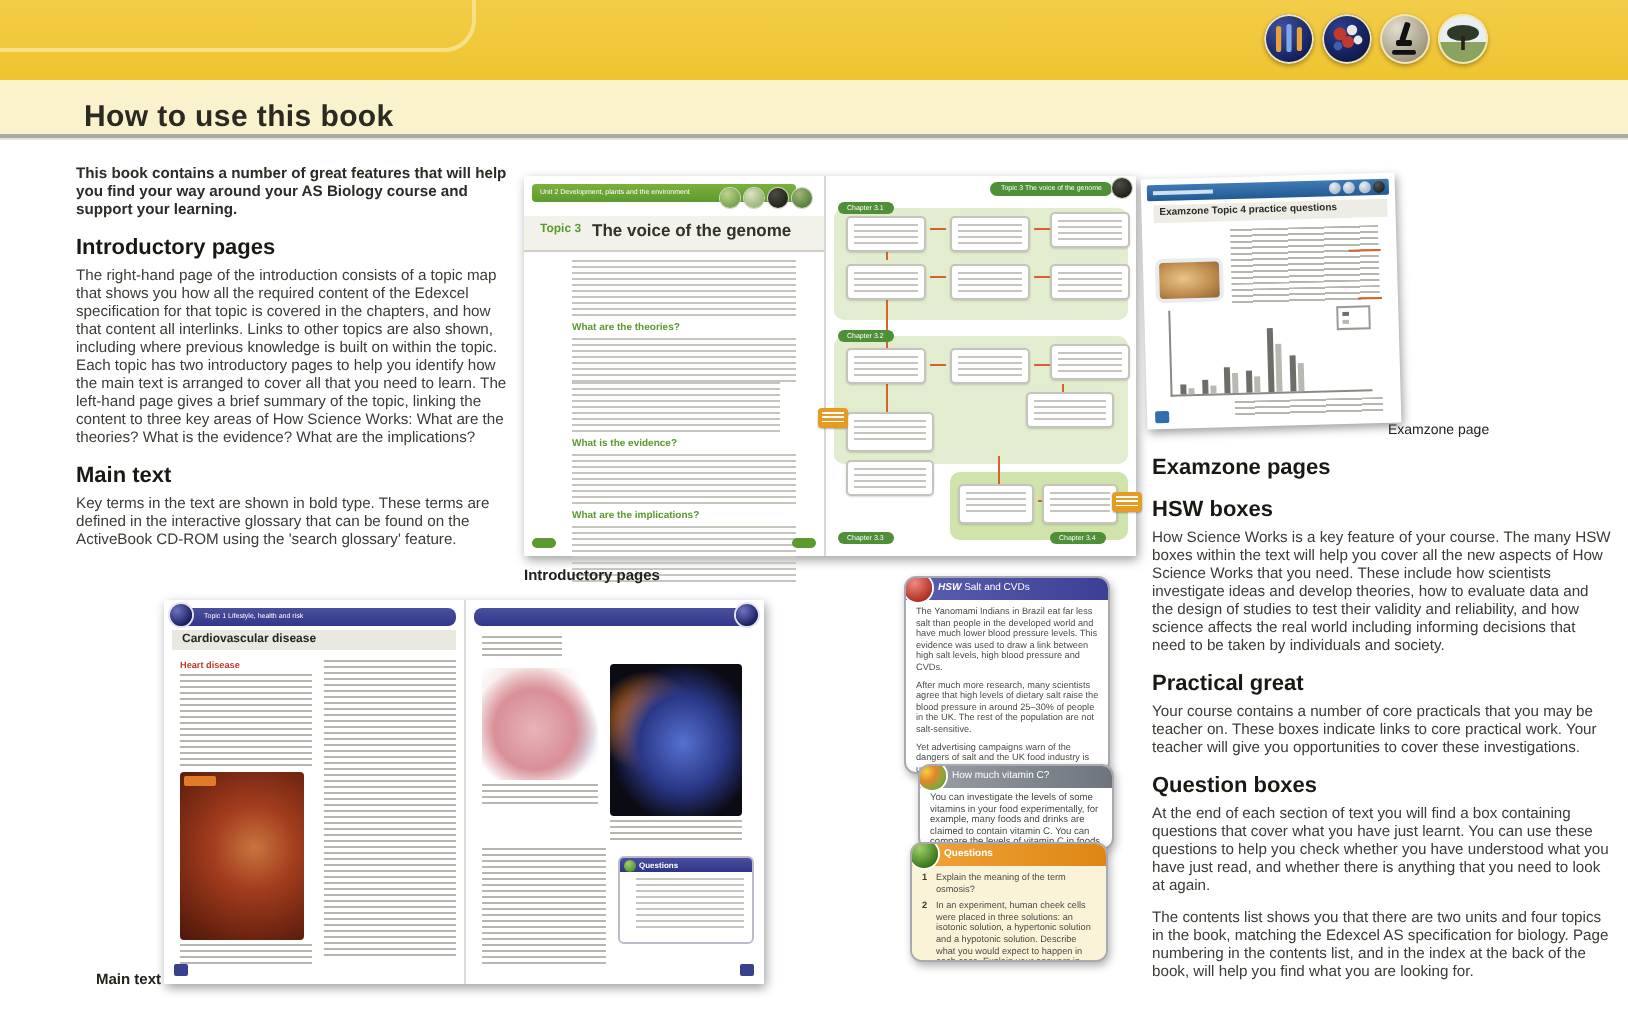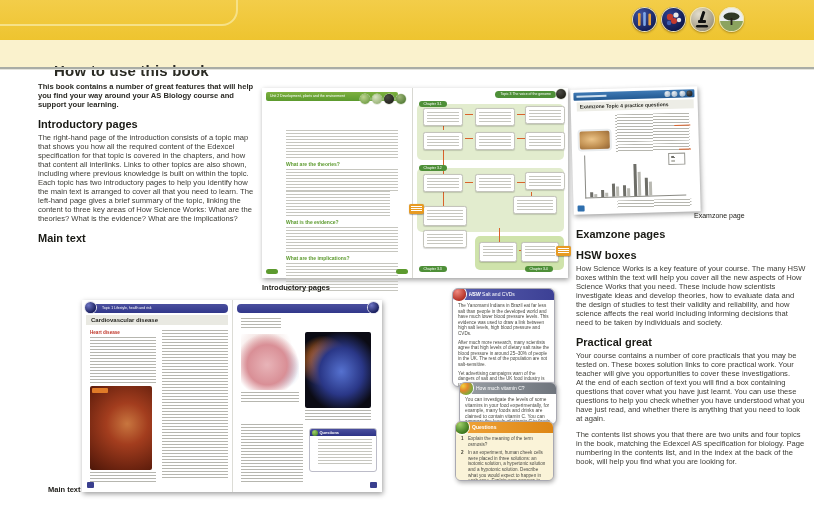--- a/index.html
+++ b/index.html
@@ -9,21 +9,21 @@
   .gold{position:absolute;left:0;top:0;width:814px;height:40px;background:linear-gradient(#f3cd49,#eec42f);}
   .tab-outline{position:absolute;left:-18px;top:-44px;width:252px;height:66px;border:2px solid #f6e187;border-radius:16px;}
   .navicons{position:absolute;right:70px;top:7px;display:flex;gap:4px;}
   .navicon{width:25px;height:25px;border-radius:50%;box-shadow:0 1px 2px rgba(90,60,0,.45),inset 0 0 0 1px #f4e6ac;overflow:hidden;display:block;}
   .ic-chrom{background:radial-gradient(circle at 35% 28%,#3d52a0,#15205b 70%);}
   .ic-mol{background:radial-gradient(circle at 35% 28%,#2c3f8f,#101a4e 70%);}
   .ic-micro{background:radial-gradient(circle at 35% 28%,#e3ddcc,#9a927c 75%);}
   .ic-tree{background:linear-gradient(#e9eef1 55%,#8ba35f 55%);}
   
   .title-band{position:absolute;left:0;top:40px;width:814px;height:27px;background:#faf2cd;}
-  .title-band h1{margin:16px;padding:6px 0 0 38px;font-size:15px;font-weight:bold;color:#2a2a23;letter-spacing:.2px;}
+  .title-band h1{margin:4px;padding:6px 0 0 38px;font-size:15px;font-weight:bold;color:#2a2a23;letter-spacing:.2px;}
   .divider{position:absolute;left:0;top:67px;width:814px;height:2px;background:#a9ada5;box-shadow:0 1px 0 #e4e4dc;}
   
   .col-text{position:absolute;color:#3c3b35;}
   #left-col{left:38px;top:82px;width:222px;}
   #right-col{left:576px;top:228px;width:230px;}
   .lead{font-size:7.8px;line-height:9px;font-weight:bold;color:#2c2b26;margin:0 0 2px 0;}
   .col-text h2{font-size:11px;font-weight:bold;color:#191914;margin:9px 0 3px 0;}
   #right-col h2:first-child{margin-top:0;}
   .col-text p{font-size:7.6px;line-height:9px;margin:0;}
   .col-text p.gap{margin-top:7px;}
@@ -169,41 +169,47 @@
     <h1>How to use this book</h1>
   </div>
   <div class="divider"></div>
 
   <div id="left-col" class="col-text">
     <p class="lead">This book contains a number of great features that will help you find your way around your AS Biology course and support your learning.</p>
     <h2>Introductory pages</h2>
     <p>The right-hand page of the introduction consists of a topic map that shows you how all the required content of the Edexcel specification for that topic is covered in the chapters, and how that content all interlinks. Links to other topics are also shown, including where previous knowledge is built on within the topic.</p>
     <p>Each topic has two introductory pages to help you identify how the main text is arranged to cover all that you need to learn. The left-hand page gives a brief summary of the topic, linking the content to three key areas of How Science Works: What are the theories? What is the evidence? What are the implications?</p>
     <h2>Main text</h2>
+    <p>Key terms in the text are shown in bold type. These terms are defined in the interactive glossary that can be found on the ActiveBook CD-ROM using the 'search glossary' feature.</p>
   </div>
 
   <div id="right-col" class="col-text">
     <h2>Examzone pages</h2>
     <h2>HSW boxes</h2>
     <p>How Science Works is a key feature of your course. The many HSW boxes within the text will help you cover all the new aspects of How Science Works that you need. These include how scientists investigate ideas and develop theories, how to evaluate data and the design of studies to test their validity and reliability, and how science affects the real world including informing decisions that need to be taken by individuals and society.</p>
     <h2>Practical great</h2>
-    <p>Your course contains a number of core practicals that you may be tested on. These boxes solution links to core practical work. Your teacher will give you opportunities to cover these investigations.</p>
+    <p>Your course contains a number of core practicals that you may be teacher on. These boxes indicate links to core practical work. Your teacher will give you opportunities to cover these investigations.</p>
+    <h2>Question boxes</h2>
     <p>At the end of each section of text you will find a box containing questions that cover what you have just learnt. You can use these questions to help you check whether you have understood what you have just read, and whether there is anything that you need to look at again.</p>
     <p class="gap">The contents list shows you that there are two units and four topics in the book, matching the Edexcel AS specification for biology. Page numbering in the contents list, and in the index at the back of the book, will help you find what you are looking for.</p>
   </div>
 
   <div id="intro-spread" class="sheet">
 
     <div class="ip-left">
       <div class="unit-bar">Unit 2 Development, plants and the environment</div>
       <div class="ip-icons">
         <i class="ipg1"></i>
           <i class="ipg2"></i>
           <i class="ipg3"></i>
           <i class="ipg4"></i>
+      </div>
+      <div class="ip-titleband">
+        <span class="ip-topic">Topic 3</span>
+        <span class="ip-title">The voice of the genome</span>
       </div>
       <div class="ip-body">
         <div class="tlL" style="height:28px;"></div>
         <div class="ip-sub">What are the theories?</div>
         <div class="tlL" style="height:22px;"></div>
         <div class="tlL" style="height:25px;width:104px;"></div>
         <div class="ip-sub">What is the evidence?</div>
         <div class="tlL" style="height:25px;"></div>
         <div class="ip-sub">What are the implications?</div>
         <div class="tlL" style="height:28px;"></div>

